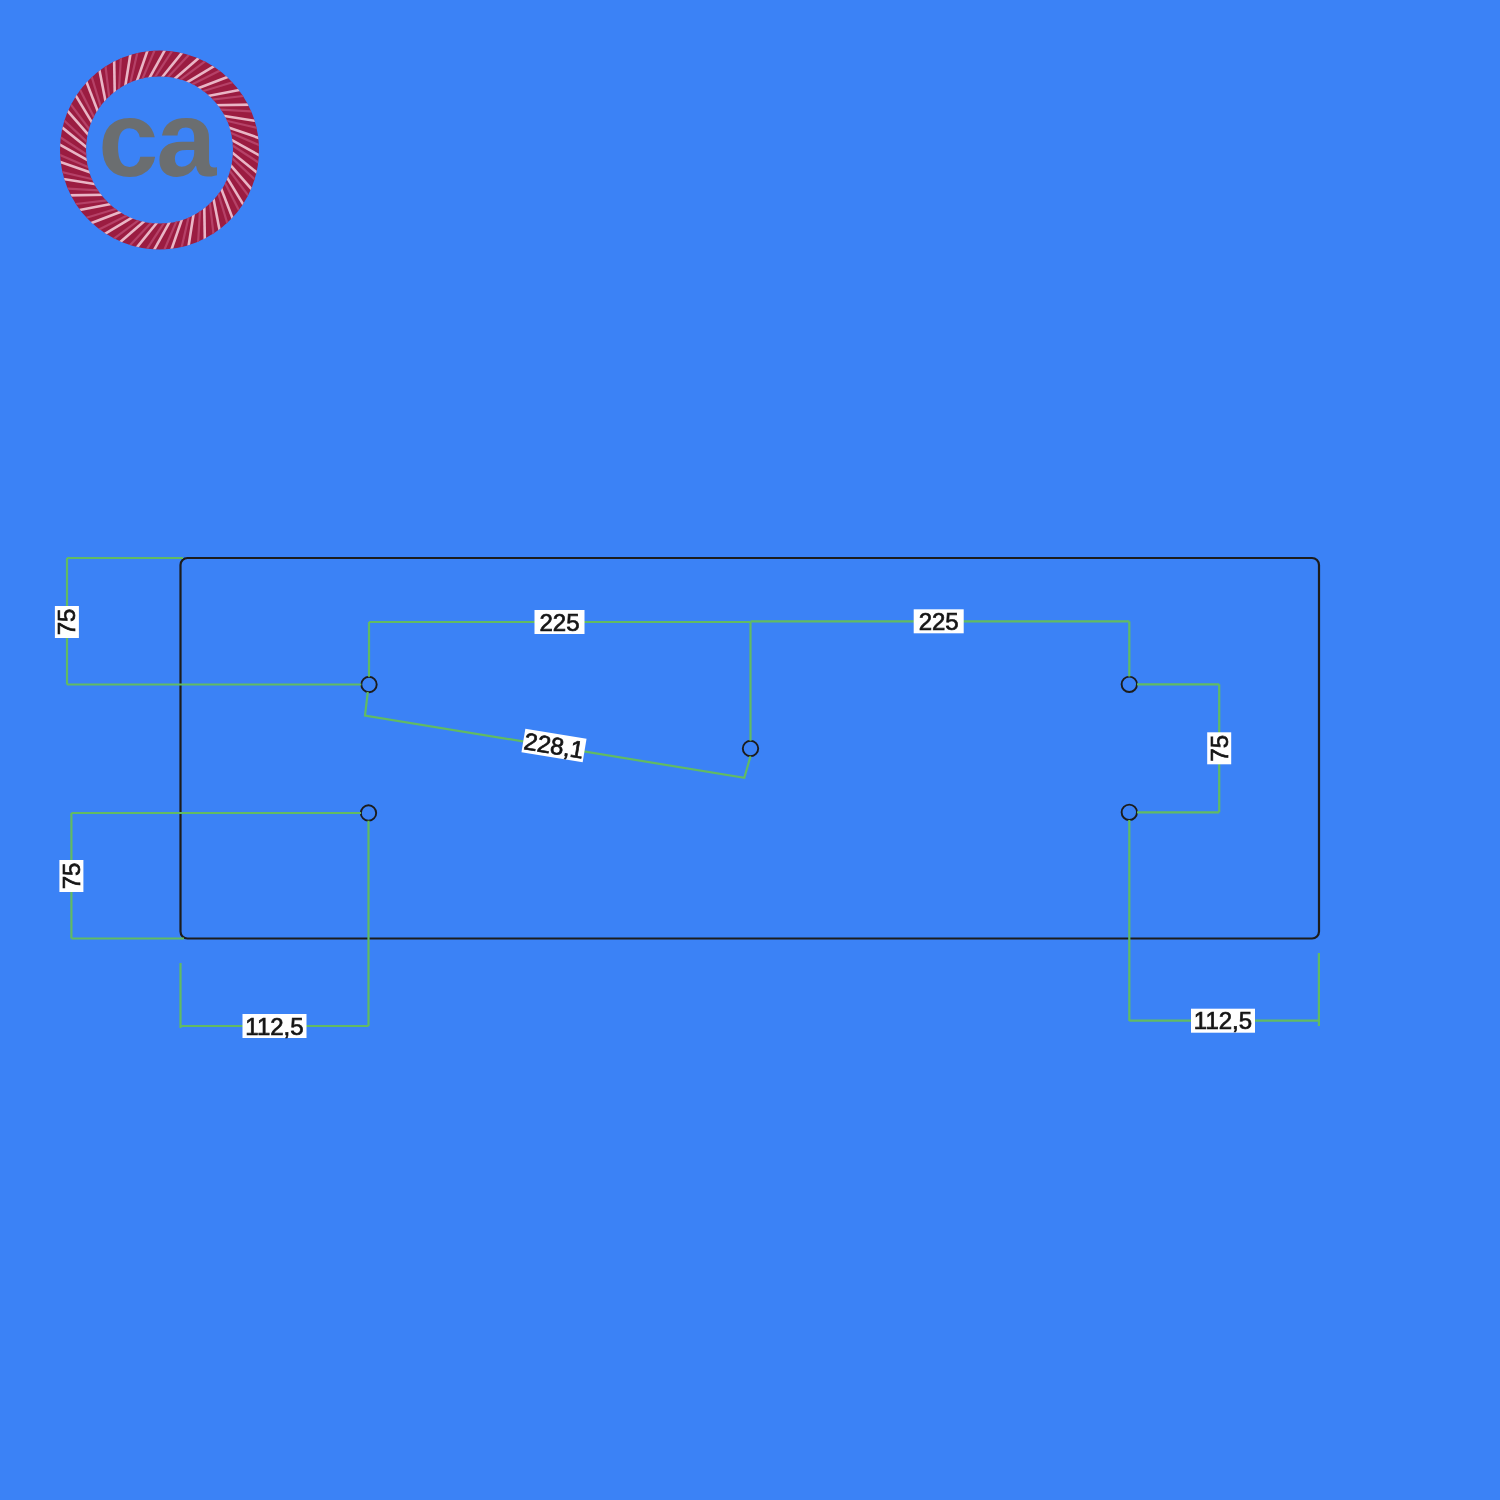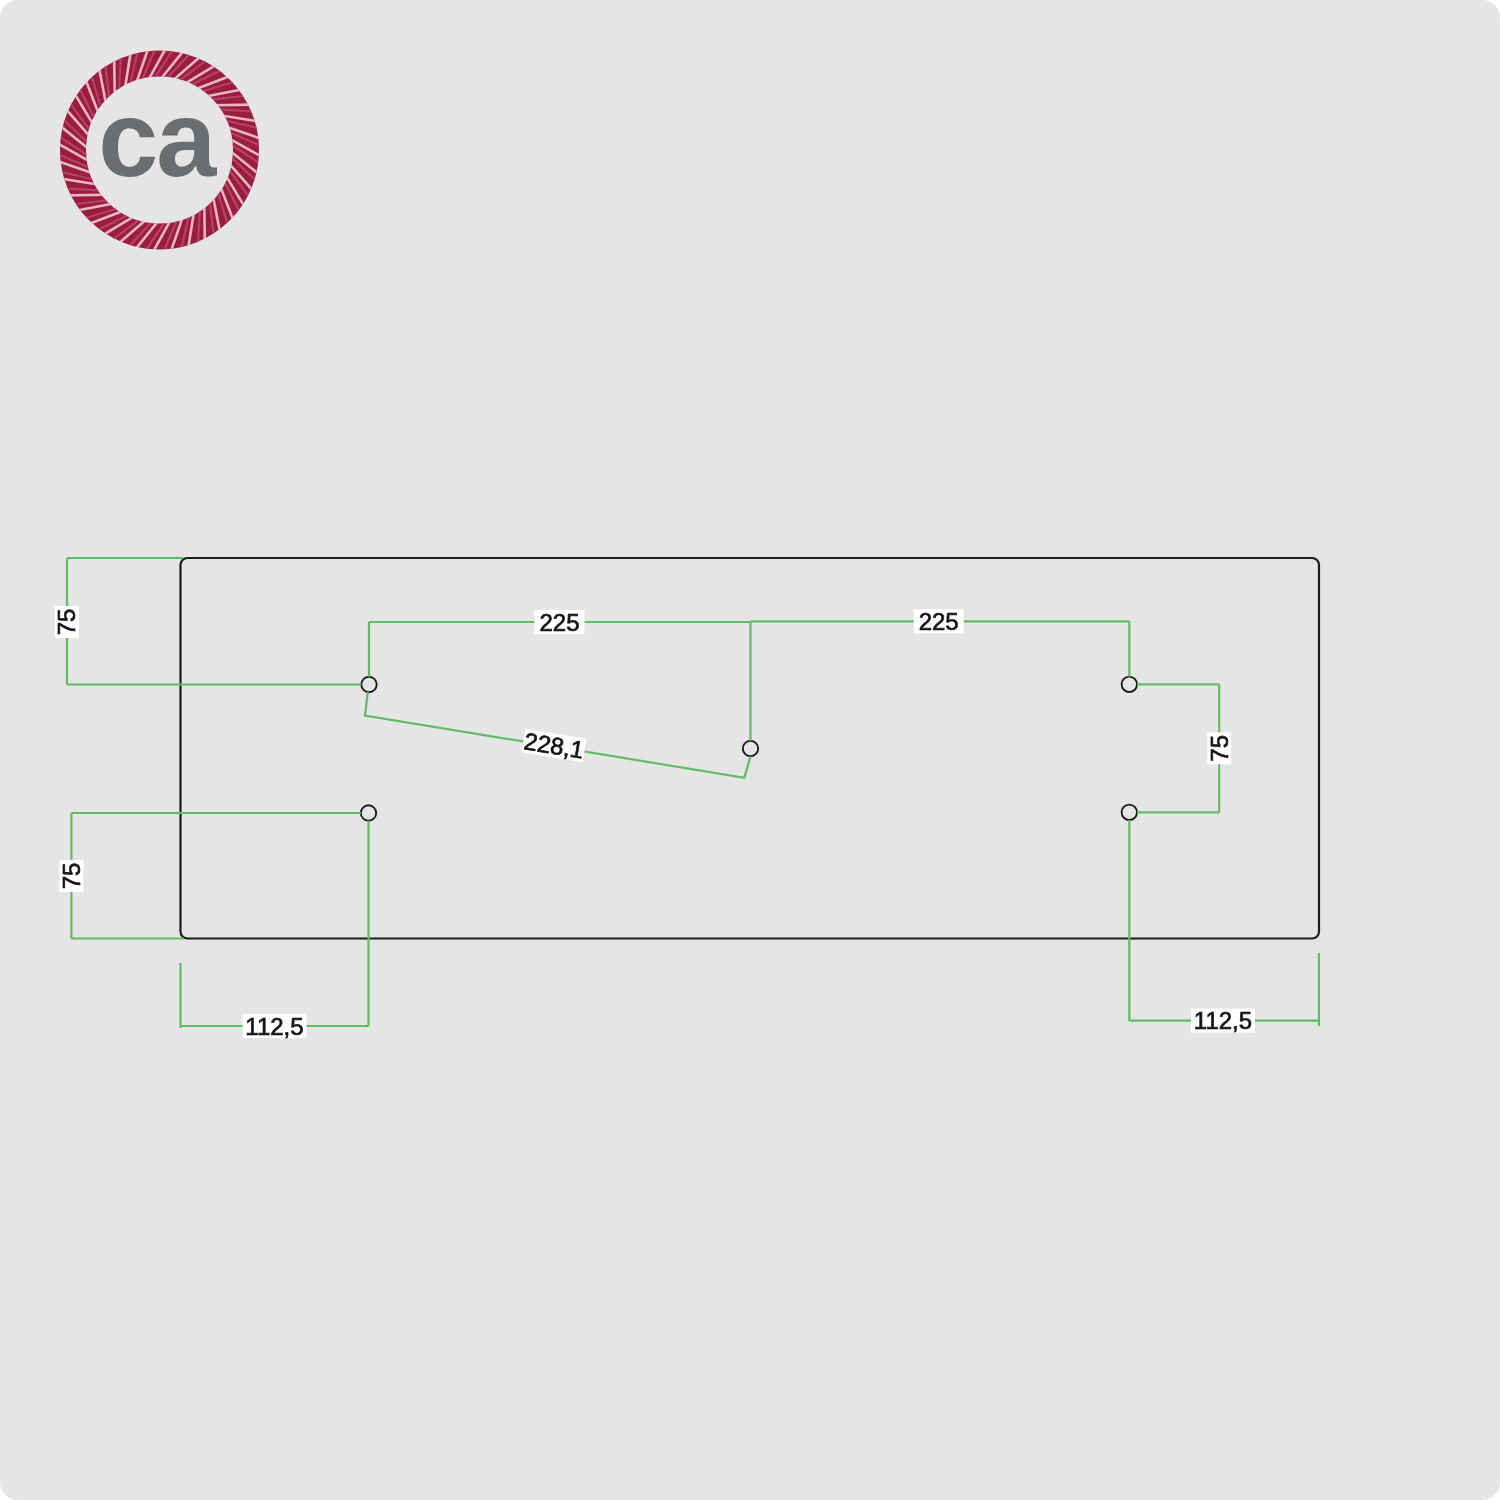--- a/index.html
+++ b/index.html
@@ -1,17 +1,17 @@
 <!DOCTYPE html>
 <html><head>
 <meta charset="utf-8">
 <style>
   html,body { margin:0; padding:0; background:#ffffff; }
-  .page { position:relative; width:1500px; height:1500px; background:#e5e5e5;
-          font-family:"Liberation Sans", sans-serif;border-radius:18px; }
+  .page { position:relative; width:1500px; height:1500px; background:#3b82f6;
+          font-family:"Liberation Sans", sans-serif; }
   svg { position:absolute; left:0; top:0; }
 </style>
 </head>
 <body>
 <div class="page">
 <svg width="1500" height="1500" viewBox="0 0 1500 1500">
 
   <defs>
         <clipPath id="ring" clip-rule="evenodd">
           <path fill-rule="evenodd" clip-rule="evenodd" d="M 60.0,150.0 a 99.5,99.5 0 1 0 199.0,0 a 99.5,99.5 0 1 0 -199.0,0 Z M 86.0,150.0 a 73.5,73.5 0 1 0 147.0,0 a 73.5,73.5 0 1 0 -147.0,0 Z"></path>

